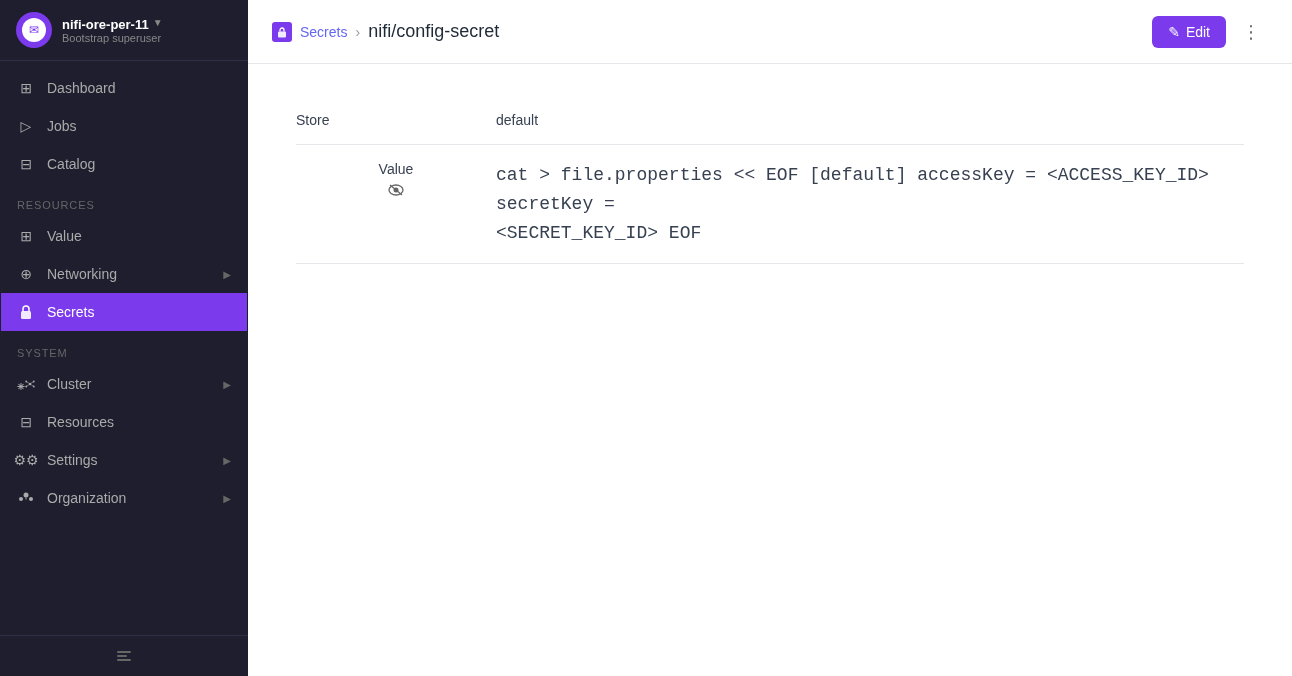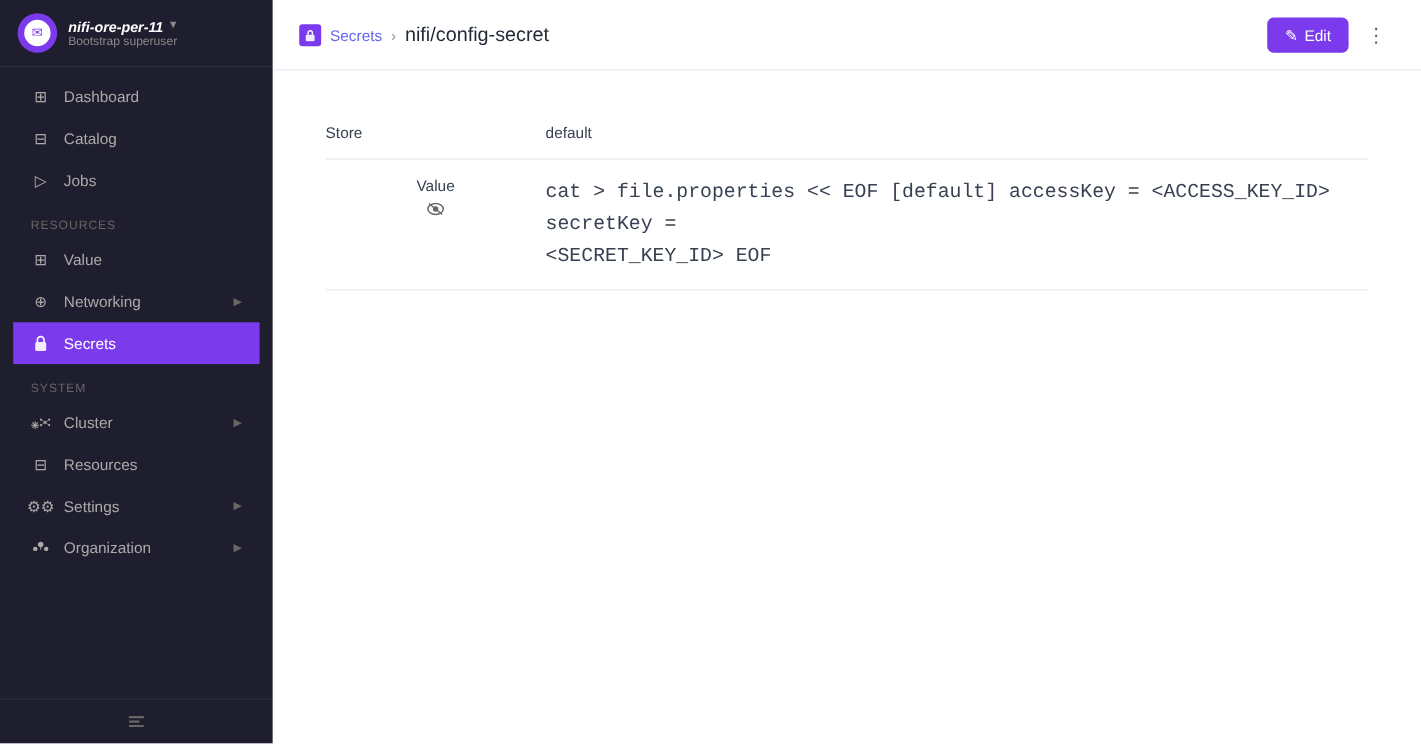--- a/index.html
+++ b/index.html
@@ -45,26 +45,26 @@
       align-items: center;
       justify-content: center;
     }
 
     .envelope-icon {
       font-size: 12px;
       color: #7c3aed;
     }
 
     .sidebar-header-text { flex: 1; }
-    .sidebar-org-name { font-size: 13px; font-weight: 600; color: #fff; display: flex; align-items: flex-start; gap: 4px; font-style: italic; }
+    .sidebar-org-name { font-size: 13px; font-weight: 600; color: #fff; display: flex; align-items: flex-start; gap: 4px; }
     .sidebar-org-sub { font-size: 11px; color: #888; }
 
     .chevron-down { font-size: 10px; color: #888; }
 
-    .sidebar-nav { flex: 1; overflow-y: auto; padding: 8px 12px; }
+    .sidebar-nav { flex: 1; overflow-y: auto; padding: 8px 1px; }
 
     .sidebar-item {
       display: flex;
       align-items: center;
       padding: 10px 16px;
       cursor: pointer;
       color: #aaa;
       font-size: 14px;
       gap: 12px;
       border-radius: 0;
@@ -281,26 +281,26 @@
     </div>
   </div>
 
   <div class="sidebar-nav">
 
     <div class="sidebar-item">
       <span class="sidebar-item-icon icon-dashboard"></span>
       <span>Dashboard</span>
     </div>
     <div class="sidebar-item">
+      <span class="sidebar-item-icon icon-jobs"></span>
+      <span>Jobs</span>
+    </div>
+    <div class="sidebar-item">
       <span class="sidebar-item-icon icon-catalog"></span>
       <span>Catalog</span>
-    </div>
-    <div class="sidebar-item">
-      <span class="sidebar-item-icon icon-jobs"></span>
-      <span>Jobs</span>
     </div>
 
     <div class="sidebar-section-label">Resources</div>
 
     <div class="sidebar-item">
       <span class="sidebar-item-icon icon-nodes"></span>
       <span>Value</span>
     </div>
     <div class="sidebar-item">
       <span class="sidebar-item-icon icon-networking"></span>

